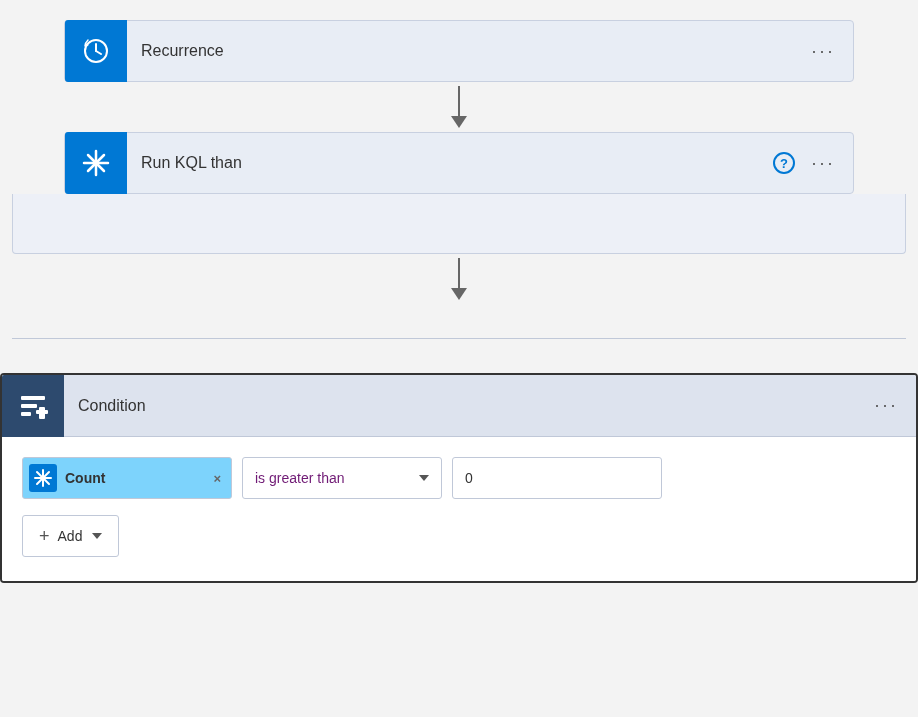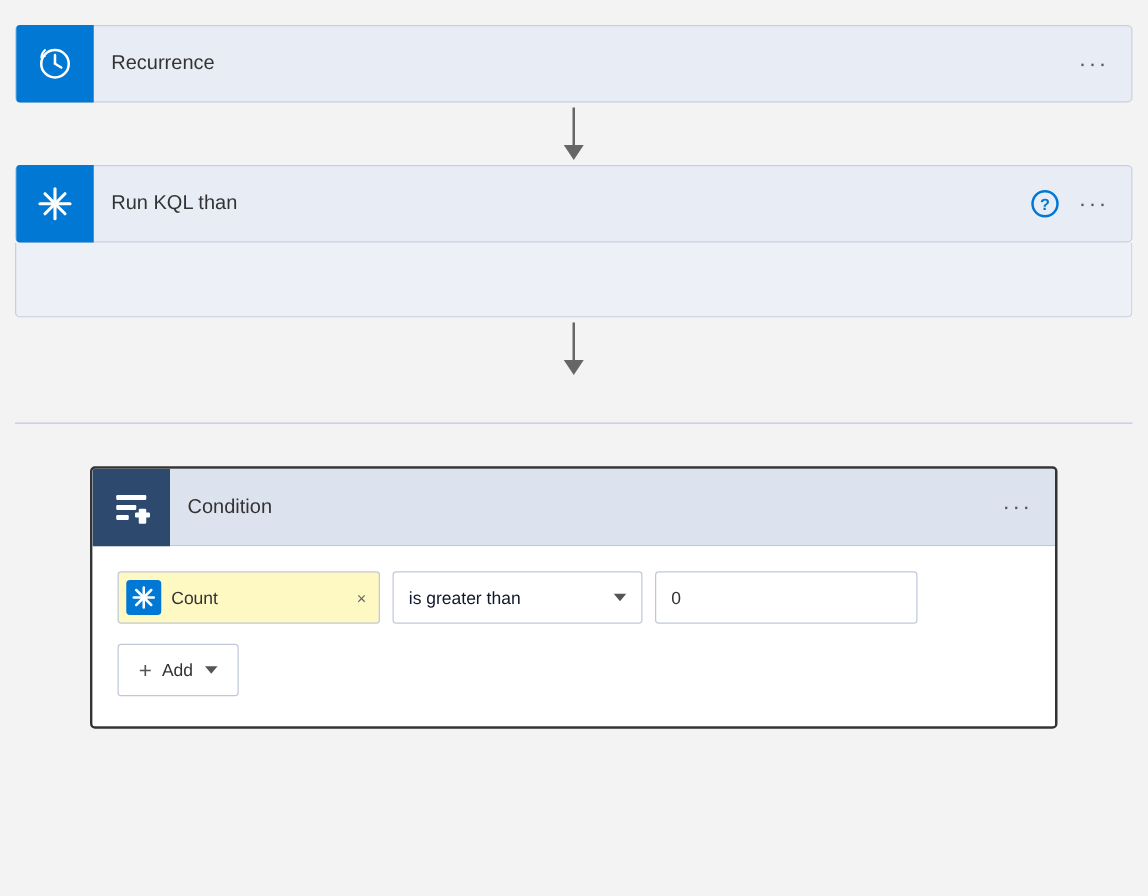--- a/index.html
+++ b/index.html
@@ -15,21 +15,21 @@
     .workflow-container {
       padding: 20px 10px;
       display: flex;
       flex-direction: column;
       align-items: center;
       gap: 0;
     }
 
     
     .step-block {
-      width: 894px;
+      width: 790px;
       border: 1.5px solid #c8d0e0;
       border-radius: 4px;
       display: flex;
       align-items: center;
       background: #e8edf5;
       height: 62px;
       position: relative;
     }
 
     .step-icon {
@@ -126,21 +126,21 @@
     
     .divider-line {
       width: 894px;
       height: 1px;
       background: #c0c8d8;
       margin: 4px 0;
     }
 
     
     .condition-block {
-      width: 774px;
+      width: 918px;
       border: 2px solid #333;
       border-radius: 4px;
       background: #fff;
       overflow: hidden;
     }
 
     .condition-header {
       display: flex;
       align-items: center;
       background: #dde3ee;
@@ -181,25 +181,26 @@
       gap: 10px;
       margin-bottom: 16px;
     }
 
     
     .count-pill {
       display: flex;
       align-items: center;
       border: 1.5px solid #c0c8d8;
       border-radius: 3px;
-      background: #fef9c3;
+      background: #7dd3fc;
       padding: 0 10px 0 6px;
       height: 42px;
       min-width: 210px;
       gap: 8px;
+      font-weight: bold;
     }
 
     .count-pill-icon {
       width: 28px;
       height: 28px;
       background: #0078d4;
       border-radius: 3px;
       display: flex;
       align-items: center;
       justify-content: center;
@@ -228,21 +229,21 @@
       border-radius: 3px;
       background: #fff;
       padding: 0 12px;
       height: 42px;
       min-width: 200px;
       cursor: pointer;
     }
 
     .operator-text {
       font-size: 14px;
-      color: #0f172a;
+      color: #701a75;
     }
 
     .chevron-down {
       width: 0;
       height: 0;
       border-left: 5px solid transparent;
       border-right: 5px solid transparent;
       border-top: 6px solid #555;
       margin-left: 10px;
     }

